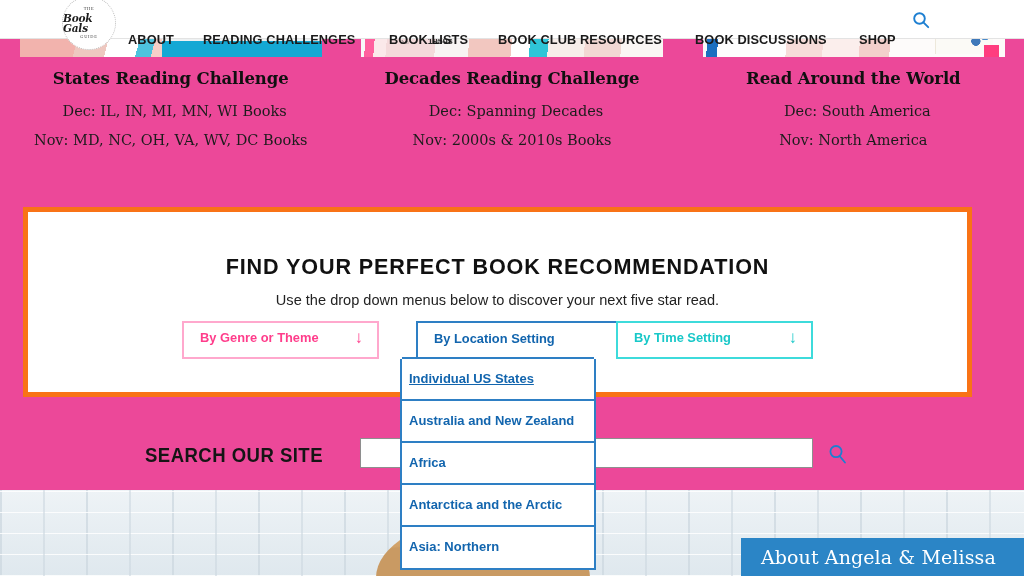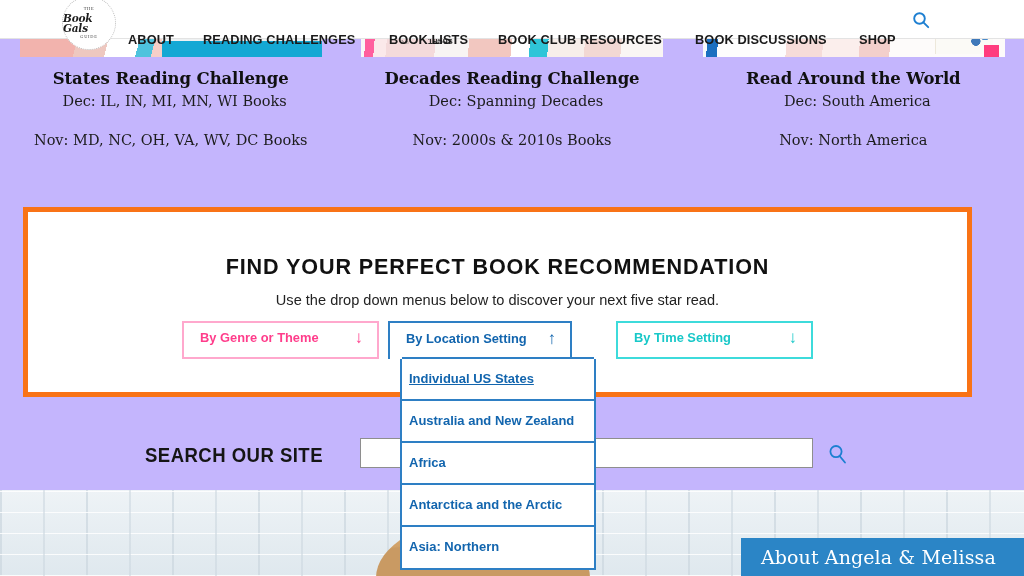--- a/index.html
+++ b/index.html
@@ -2,21 +2,21 @@
 <html><head>
 <meta charset="utf-8">
 <style>
   * { box-sizing: border-box; margin: 0; padding: 0; }
   html, body {
     width: 1024px; height: 576px;
     overflow: hidden;
     background: #ffffff;
     font-family: "Liberation Sans", sans-serif;
   }
-  .page { position: relative; width: 1024px; height: 576px; overflow: hidden; background:#c4b5fd; }
+  .page { position: relative; width: 1024px; height: 576px; overflow: hidden; background:#ec4899; }
 
   
   .navbar {
     position: absolute; top: 0; left: 0;
     width: 1024px; height: 39px;
     background: #ffffff;
     border-bottom: 1px solid #e3e3e3;
     display: flex; align-items: center;
     z-index: 60;
   }
@@ -134,21 +134,21 @@
     color: #101010;
     letter-spacing: -0.1px;
   }
   .card-line {
     position: absolute; left: 0; width: 100%;
     text-align: center;
     font-family: "DejaVu Serif", serif;
     font-size: 14.5px;
     color: #1c1c1c;
   }
-  .card-l1 { top: 72px; padding-left: 8px; }
+  .card-l1 { top: 82px; padding-left: 8px; }
   .card-l2 { top: 111px; }
 
   
   .recbox {
     position: absolute;
     left: 23px; top: 207px;
     width: 949px; height: 190px;
     border: 5px solid #f97316;
     background: #fff;
     z-index: 20;
@@ -185,21 +185,21 @@
   }
   .selbtn .lbl {
     font-family:"Liberation Sans", sans-serif;
     font-weight:700; font-size:13.4px;
     transform: scaleX(0.96); transform-origin:left center;
     white-space:nowrap;
   }
   .selbtn .arw { font-size:17px; line-height:1; font-weight:700; margin-left: 12px; }
   #btn-genre { left:182px; width:197px; border:2px solid #ffa8cd; }
   #btn-genre .lbl, #btn-genre .arw { color:#ff3d8b; }
-  #btn-location { left:388px; width:184px; border:2px solid #2e7fc4; border-bottom:none; height:38px; }
+  #btn-location { left:416px; width:224px; border:2px solid #2e7fc4; border-bottom:none; height:38px; }
   #btn-location .lbl, #btn-location .arw { color:#1265ae; }
   #btn-time { left:616px; width:197px; border:2px solid #3ddbdb; }
   #btn-time .lbl, #btn-time .arw { color:#18c8c8; }
 
   
   .dropdown {
     position:absolute; left:400px; top:359px;
     width:196px;
     z-index: 40;
     background:#fff;

